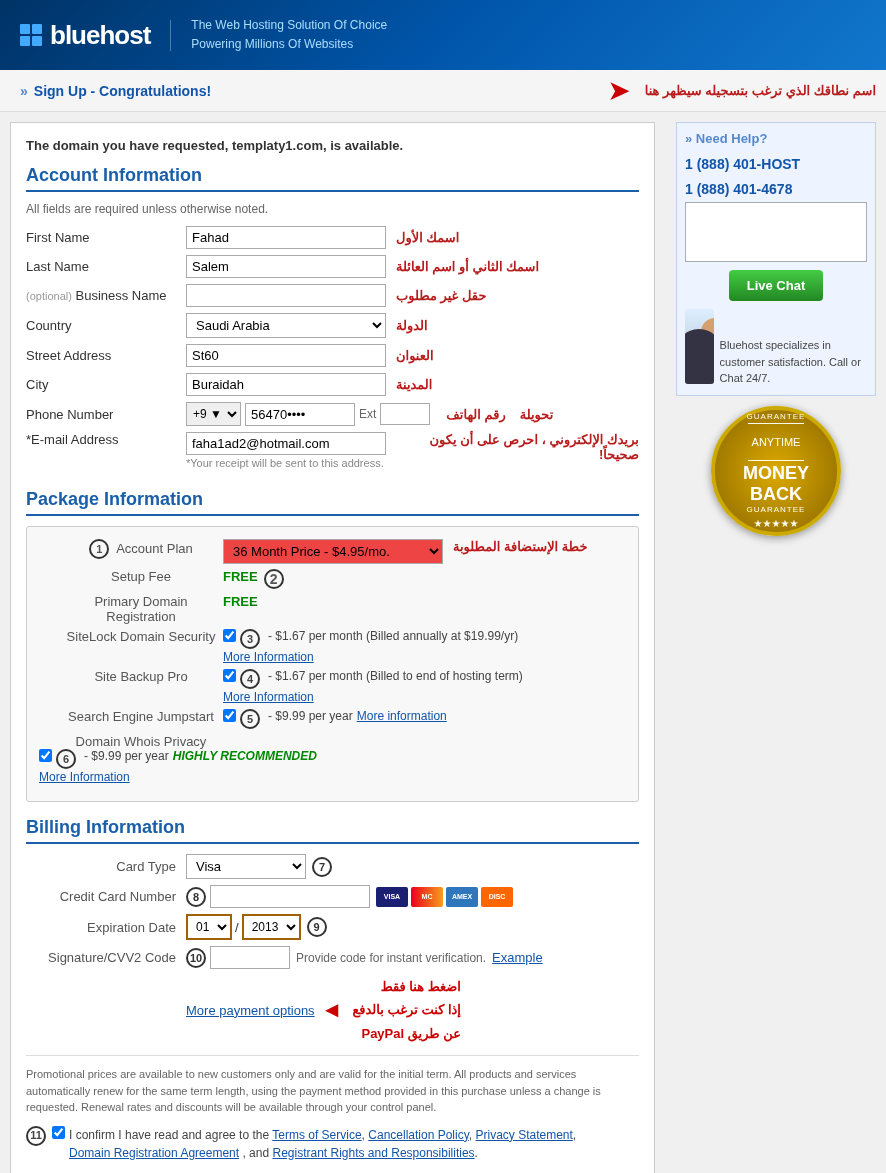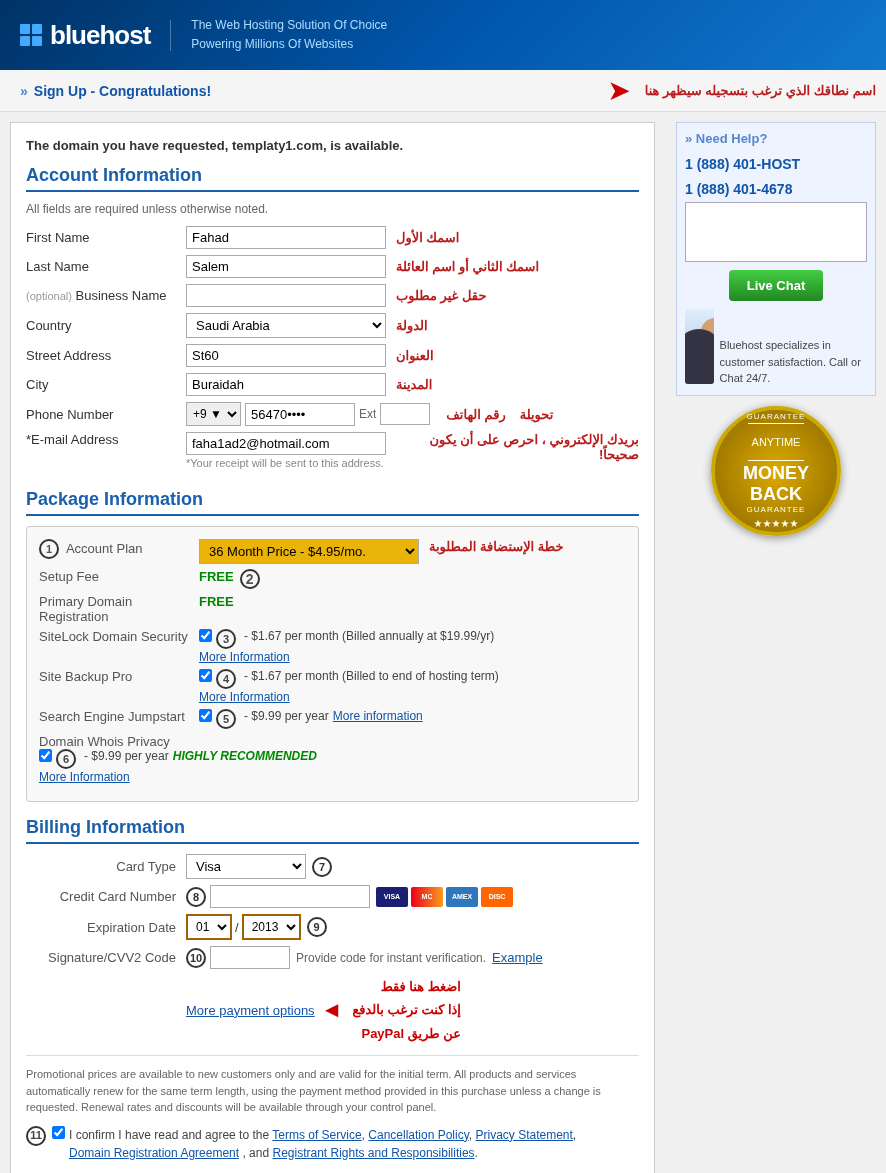--- a/index.html
+++ b/index.html
@@ -180,37 +180,38 @@
       background: #f8f8f8;
       padding: 12px;
       border-radius: 3px;
     }
     .pkg-row {
       display: flex;
       align-items: flex-start;
       margin-bottom: 5px;
     }
     .pkg-label {
-      text-align: left;
+      text-align: center;
       width: 160px;
       padding-right: 4px;
       font-size: 13px;
       color: #555;
       flex-shrink: 0;
+      margin-left: 24px;
     }
     .pkg-value {
       font-size: 13px;
       color: #333;
     }
     .pkg-value.free { color: #008800; font-weight: bold; }
     .pkg-select {
       border: 1px solid #aaa;
       padding: 3px 5px;
       font-size: 13px;
-      background: #eab308;
+      background: #ef4444;
       width: 220px;
     }
 
     
     .circle-num {
       display: inline-flex;
       align-items: center;
       justify-content: center;
       width: 20px;
       height: 20px;

